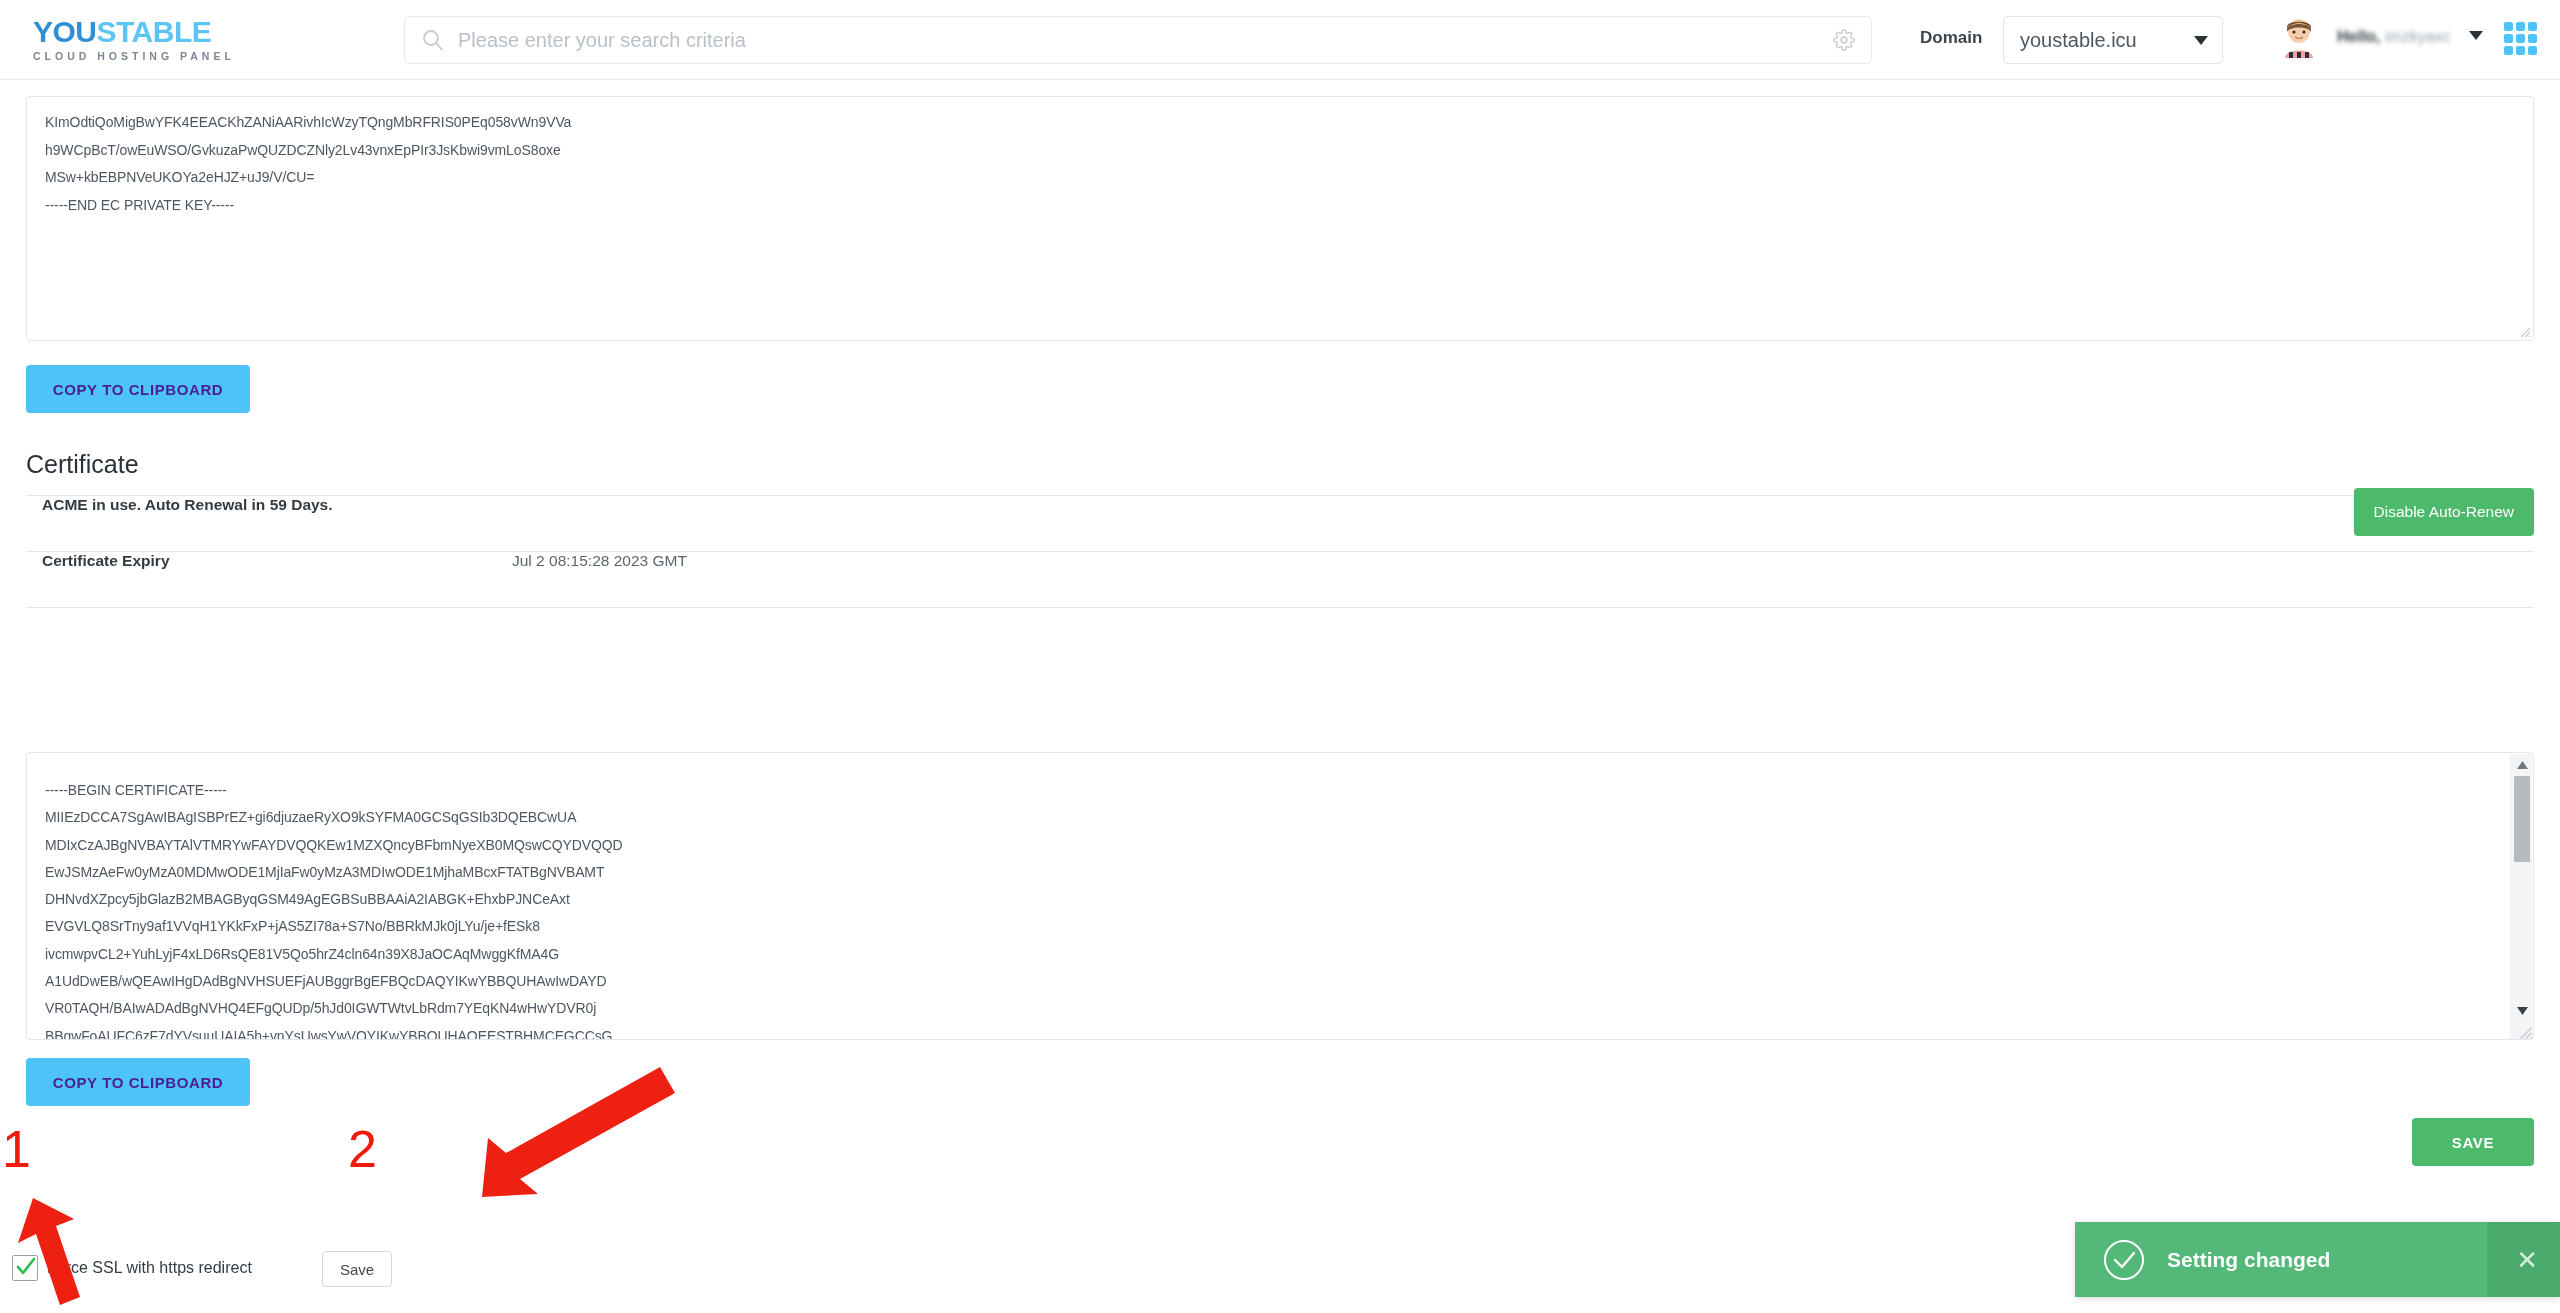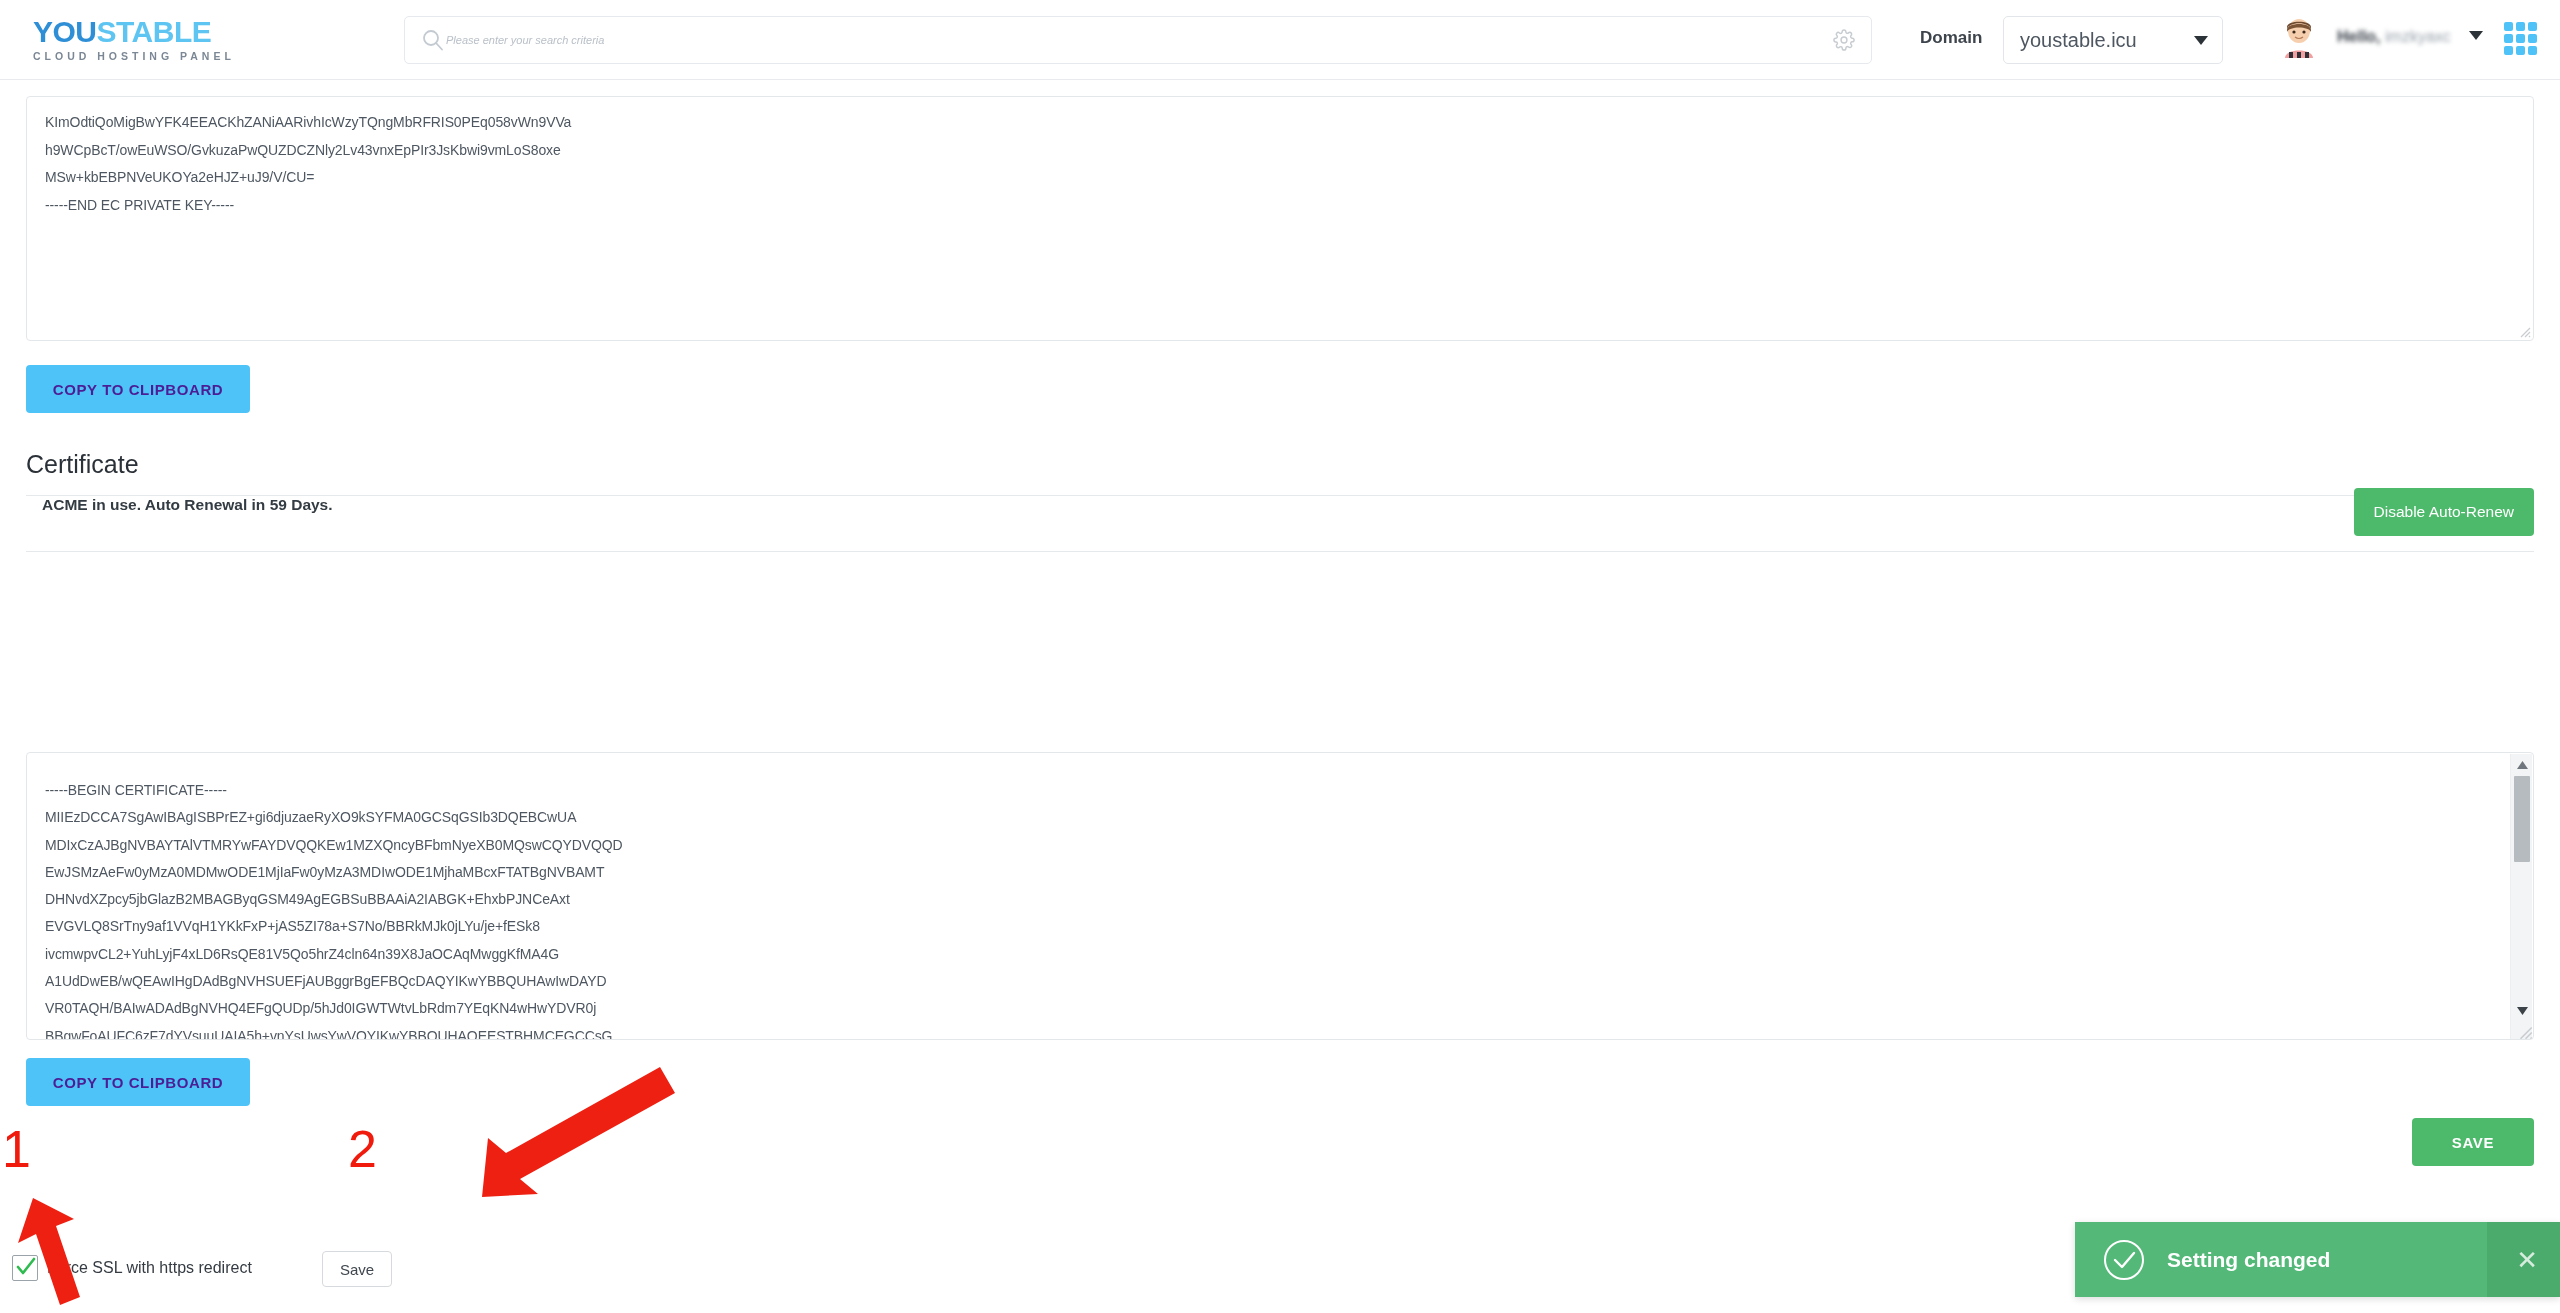--- a/index.html
+++ b/index.html
@@ -38,22 +38,22 @@
   .search-box {
     position: absolute; left: 404px; top: 16px;
     width: 1468px; height: 48px;
     border: 1px solid #e6e9ed; border-radius: 5px;
     background: #fff;
     display: flex; align-items: center;
   }
   .search-icon { margin-left: 17px; display: flex; }
   .search-input {
     flex: 1; border: none; outline: none;
-    font-size: 11px; color: #5a6570; 
-    font-family: "Liberation Sans", sans-serif; background: transparent; font-style: italic;
+    font-size: 20px; color: #5a6570; margin-left: 12px;
+    font-family: "Liberation Sans", sans-serif; background: transparent;
   }
   .search-input::placeholder { color: #b9c0c8; }
   .gear-btn {
     margin-right: 16px; display: flex; align-items: center;
     cursor: pointer; opacity: 0.55;
   }
 
   .domain-label {
     position: absolute; left: 1920px; top: 28px;
     font-size: 17px; font-weight: 700; color: #3d444c;
@@ -304,20 +304,24 @@
   <div class="section-title" style="top: 370px;">Certificate</div>
 
   <div class="cert-table" style="top: 415px;">
 
     <div class="cert-row">
       <div class="cert-row-label" style="width:auto;">ACME in use. Auto Renewal in 59 Days.</div>
       <button class="btn-renew">Disable Auto-Renew</button>
     </div>
 
 
+    <div class="cert-row">
+      <div class="cert-row-label">Certificate Expiry</div>
+      <div class="cert-row-value">Jul 2 08:15:28 2023 GMT</div>
+    </div>
 
   </div>
 
   <div class="cert-area">
     <div class="mono" style="line-height:27.3px;">-----BEGIN CERTIFICATE-----
 MIIEzDCCA7SgAwIBAgISBPrEZ+gi6djuzaeRyXO9kSYFMA0GCSqGSIb3DQEBCwUA
 MDIxCzAJBgNVBAYTAlVTMRYwFAYDVQQKEw1MZXQncyBFbmNyeXB0MQswCQYDVQQD
 EwJSMzAeFw0yMzA0MDMwODE1MjIaFw0yMzA3MDIwODE1MjhaMBcxFTATBgNVBAMT
 DHNvdXZpcy5jbGlazB2MBAGByqGSM49AgEGBSuBBAAiA2IABGK+EhxbPJNCeAxt
 EVGVLQ8SrTny9af1VVqH1YKkFxP+jAS5ZI78a+S7No/BBRkMJk0jLYu/je+fESk8

